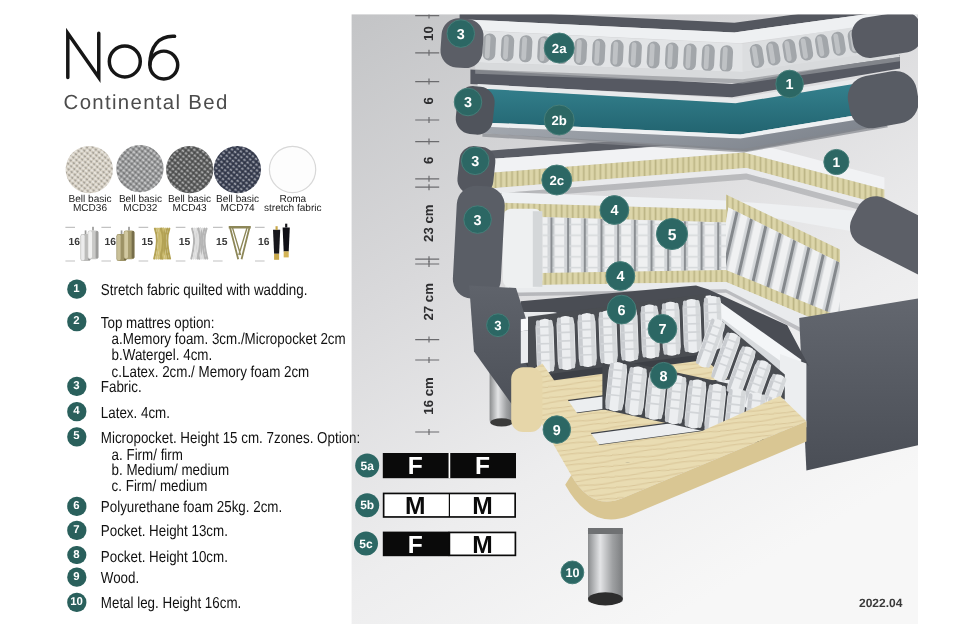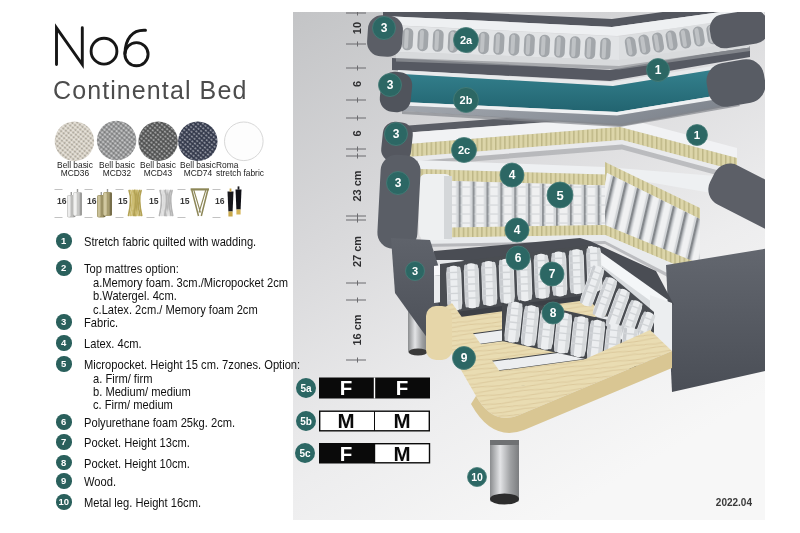--- a/index.html
+++ b/index.html
@@ -665,21 +665,21 @@
 
 <svg class="abs" style="left:45px;top:20px" width="120" height="60" viewBox="0 0 120 60">
   <g stroke="#161616" stroke-width="2.9" fill="none" stroke-linecap="round">
     <path d="M11.5,44.5 V7.8 L37.3,44.5 V7.8"></path>
     <circle cx="59" cy="31.2" r="12.9"></circle>
     <circle cx="91.5" cy="34.2" r="11.6"></circle>
     <path d="M100.5,10.3 C87,9.5 80.2,19 79.9,33.8"></path>
   </g>
 </svg>
 
-<div class="abs" style="left:53px;top:76px;font-size:25px;color:#4c4c4c;letter-spacing:1.1px;">Continental Bed</div>
+<div class="abs" style="left:53px;top:76px;font-size:17px;color:#4c4c4c;letter-spacing:1.1px;">Continental Bed</div>
 
 <svg class="abs" style="left:40px;top:110px" width="240" height="75" viewBox="0 0 240 75">
   <defs>
     <pattern id="weave" width="3.4" height="3.4" patternUnits="userSpaceOnUse" patternTransform="rotate(40)">
       <rect width="3.4" height="3.4" fill-opacity="0"></rect>
       <ellipse cx="0.95" cy="0.95" rx="1.15" ry="0.75" fill="#ffffff" opacity="0.5"></ellipse>
       <ellipse cx="2.65" cy="2.65" rx="1.15" ry="0.75" fill="#000000" opacity="0.22"></ellipse>
     </pattern>
   </defs>
 
@@ -704,21 +704,21 @@
   </g>
 
   <circle cx="203.8" cy="31.3" r="19.3" fill="#fdfdfd" stroke="#d8d8d8" stroke-width="1"></circle>
 </svg>
 
 <div class="abs" style="left:40px;top:162px;width:240px;font-size:8.4px;color:#1c1c1c;line-height:7.6px;">
   <div class="abs" style="left:10px;top:0;width:50px;text-align:center;">Bell basic<br>MCD36</div>
   <div class="abs" style="left:52px;top:0;width:50px;text-align:center;">Bell basic<br>MCD32</div>
   <div class="abs" style="left:93px;top:0;width:50px;text-align:center;">Bell basic<br>MCD43</div>
   <div class="abs" style="left:133px;top:0;width:50px;text-align:center;">Bell basic<br>MCD74</div>
-  <div class="abs" style="left:176px;top:0;width:56px;text-align:left;">Roma<br>stretch fabric</div>
+  <div class="abs" style="left:176px;top:0;width:56px;text-align:center;">Roma<br>stretch fabric</div>
 </div>
 
 <svg class="abs" style="left:48px;top:183px" width="200" height="50" viewBox="0 0 200 50">
 <g font-family="Liberation Sans, sans-serif" font-size="8.6" font-weight="bold" fill="#3a3a3a">
 
 <text x="9" y="21.3">16</text>
 <line x1="6.5" y1="6.5" x2="14.5" y2="6.5" stroke="#c2c2c2" stroke-width="1"></line>
 <line x1="6.5" y1="34.5" x2="14.5" y2="34.5" stroke="#c2c2c2" stroke-width="1"></line>
 <text x="39" y="21.3">16</text>
 <line x1="36.5" y1="6.5" x2="44.5" y2="6.5" stroke="#c2c2c2" stroke-width="1"></line>

